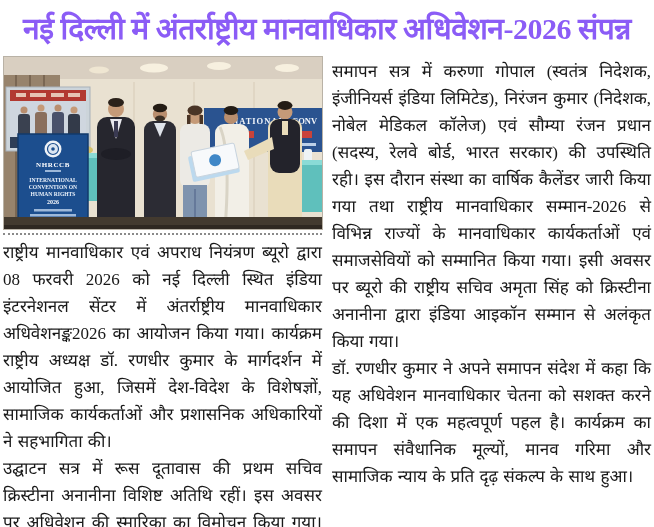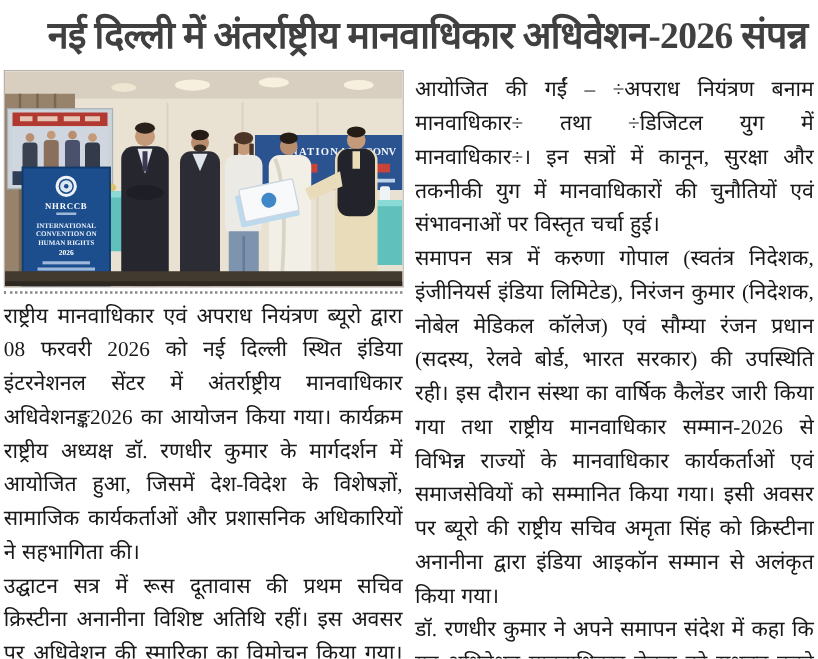--- a/index.html
+++ b/index.html
@@ -4,22 +4,22 @@
 <style>
   html,body{margin:0;padding:0;background:#ffffff;}
   #page{
     width:654px;height:527px;overflow:hidden;background:#ffffff;
     font-family:"Liberation Serif","DejaVu Serif",serif;color:#141414;
     position:relative;
   }
   
   .headline{
     margin:0;padding:6px 8px 2px 8px;height:48px;
-    font-size:30px;line-height:46px;font-weight:700;text-align:right;
-    color:#404040;letter-spacing:-0.5px;white-space:nowrap;
+    font-size:30px;line-height:46px;font-weight:700;text-align:center;
+    color:#8b5cf6;letter-spacing:-0.5px;white-space:nowrap;
   }
   
   .columns{display:flex;gap:10px;padding:0 3px;align-items:flex-start;}
   .col{flex:1 1 0;min-width:0;}
   .col-left{max-width:322px;}
   
   figure.photo{margin:0;padding:0;width:318px;}
   figure.photo svg{display:block;border:1px solid #b9b2a6;}
   
   .caption-row{display:flex;align-items:center;gap:6px;margin-top:2px;}
@@ -192,20 +192,19 @@
       <hr class="caption-rule">
 
       <div class="bodytext">
         <p>राष्ट्रीय मानवाधिकार एवं अपराध नियंत्रण ब्यूरो द्वारा 08 फरवरी 2026 को नई दिल्ली स्थित इंडिया इंटरनेशनल सेंटर में अंतर्राष्ट्रीय मानवाधिकार अधिवेशनङ्क2026 का आयोजन किया गया। कार्यक्रम राष्ट्रीय अध्यक्ष डॉ. रणधीर कुमार के मार्गदर्शन में आयोजित हुआ, जिसमें देश-विदेश के विशेषज्ञों, सामाजिक कार्यकर्ताओं और प्रशासनिक अधिकारियों ने सहभागिता की।</p>
         <p>उद्घाटन सत्र में रूस दूतावास की प्रथम सचिव क्रिस्टीना अनानीना विशिष्ट अतिथि रहीं। इस अवसर पर अधिवेशन की स्मारिका का विमोचन किया गया। अधिवेशन में दो प्रमुख विषयों पर विचार-गोष्ठियाँ</p>
       </div>
     </div>
 
     <div class="col col-right">
       <div class="bodytext">
-        <p>आयोजित की गईं – ÷अपराध नियंत्रण बनाम मानवाधिकार÷ तथा ÷डिजिटल युग में मानवाधिकार÷। इन सत्रों में कानून, सुरक्षा और तकनीकी युग में मानवाधिकारों की चुनौतियों एवं संभावनाओं पर विस्तृत चर्चा हुई।</p>
         <p>समापन सत्र में करुणा गोपाल (स्वतंत्र निदेशक, इंजीनियर्स इंडिया लिमिटेड), निरंजन कुमार (निदेशक, नोबेल मेडिकल कॉलेज) एवं सौम्या रंजन प्रधान (सदस्य, रेलवे बोर्ड, भारत सरकार) की उपस्थिति रही। इस दौरान संस्था का वार्षिक कैलेंडर जारी किया गया तथा राष्ट्रीय मानवाधिकार सम्मान-2026 से विभिन्न राज्यों के मानवाधिकार कार्यकर्ताओं एवं समाजसेवियों को सम्मानित किया गया। इसी अवसर पर ब्यूरो की राष्ट्रीय सचिव अमृता सिंह को क्रिस्टीना अनानीना द्वारा इंडिया आइकॉन सम्मान से अलंकृत किया गया।</p>
         <p>डॉ. रणधीर कुमार ने अपने समापन संदेश में कहा कि यह अधिवेशन मानवाधिकार चेतना को सशक्त करने की दिशा में एक महत्वपूर्ण पहल है। कार्यक्रम का समापन संवैधानिक मूल्यों, मानव गरिमा और सामाजिक न्याय के प्रति दृढ़ संकल्प के साथ हुआ।</p>
       </div>
     </div>
 
   </div>
 </div>
 
 </body></html>

